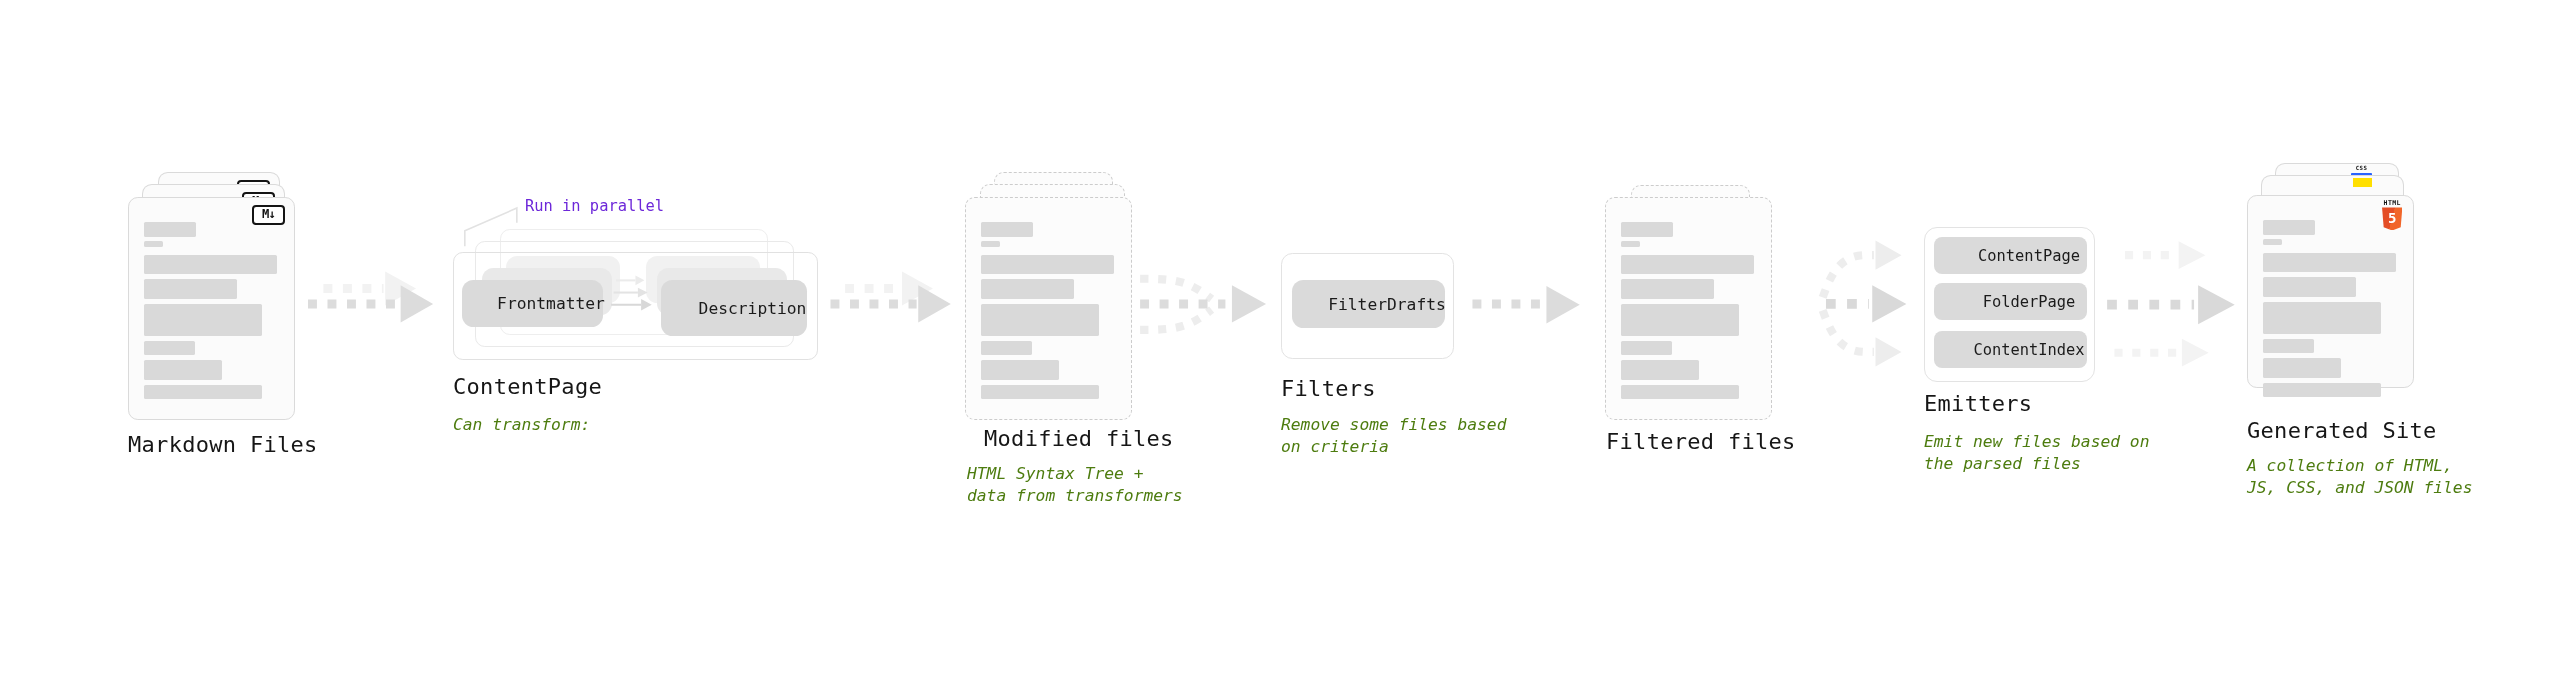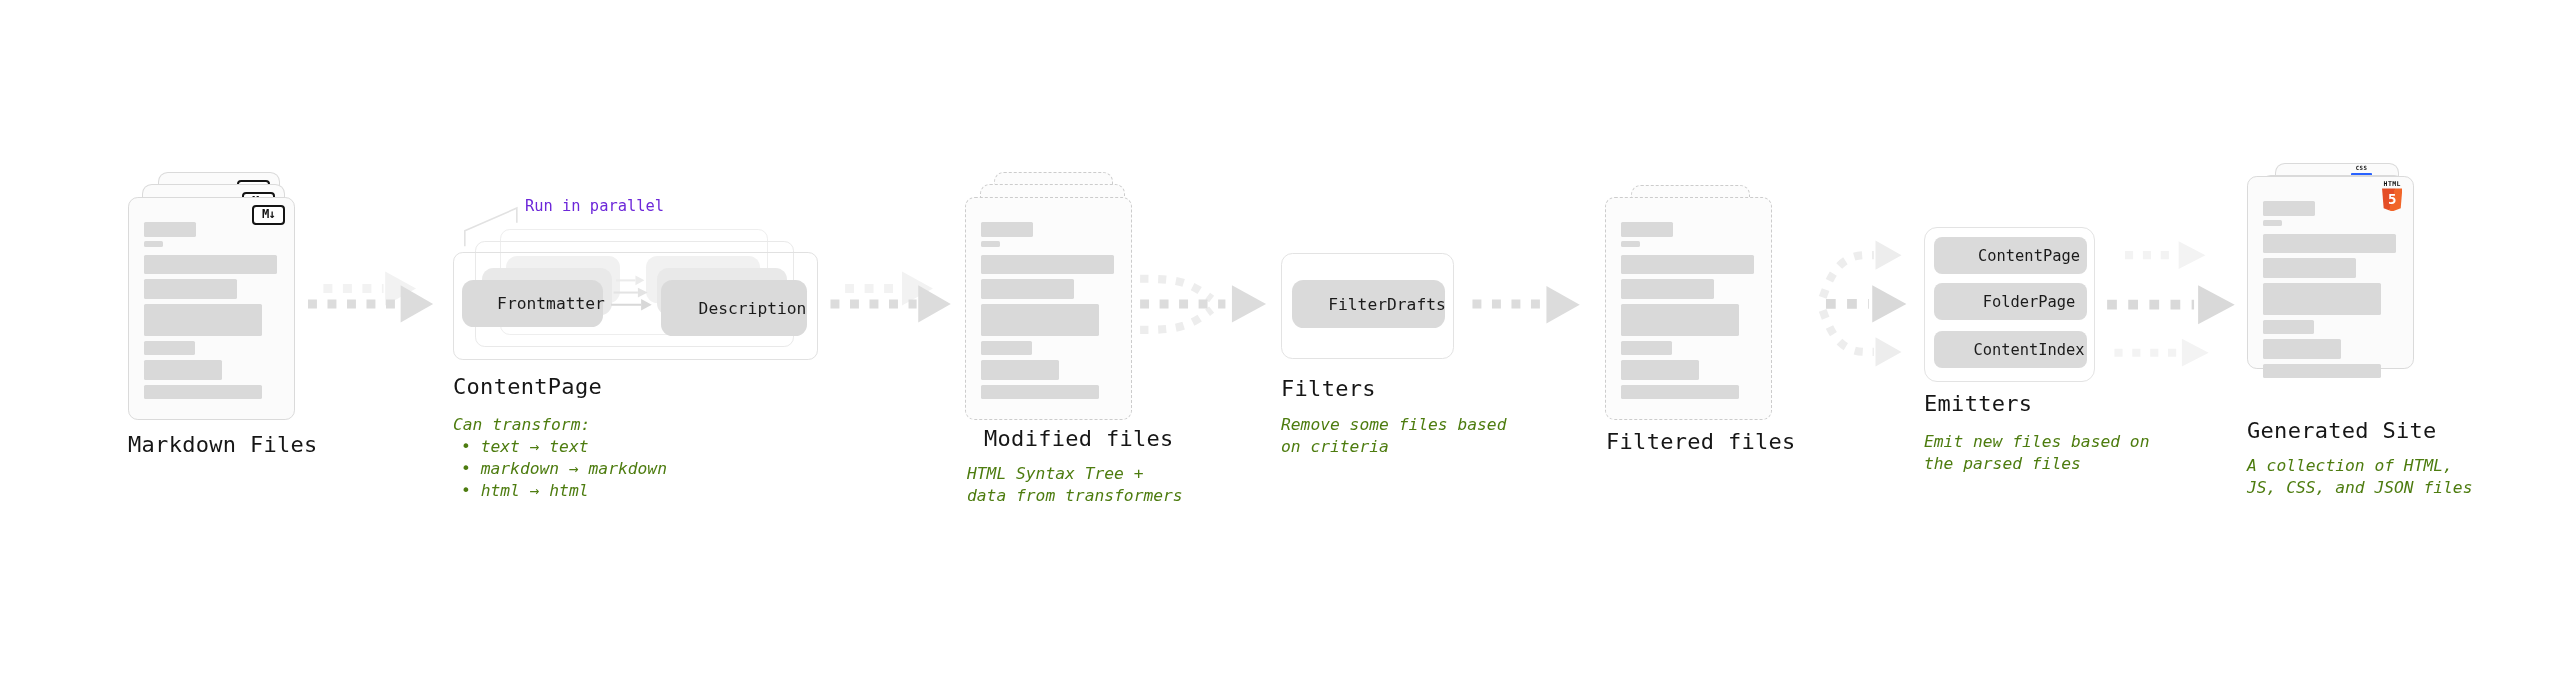--- a/index.html
+++ b/index.html
@@ -103,25 +103,20 @@
     <div class="pill ghost2" style="left:506px; top:256px; width:114px; height:47px;"></div>
     <div class="pill ghost2" style="left:646px; top:256px; width:114px; height:47px;"></div>
     <div class="pill ghost1" style="left:482px; top:268px; width:130px; height:47px;"></div>
     <div class="pill ghost1" style="left:657px; top:268px; width:130px; height:47px;"></div>
     <div class="pill" style="left:462px; top:280px; width:141px; height:47px;">Frontmatter</div>
     <div class="pill" style="left:661px; top:280px; width:146px; height:56px;">Description</div>
 
     <div class="sec-label" style="left:453px; top:374px;">ContentPage</div>
     <div class="sec-desc" style="left:453px; top:414px;">
       <div>Can transform:</div>
-      <div class="bullets">
-        <div>text → text</div>
-        <div>markdown → markdown</div>
-        <div>html → html</div>
-      </div>
     </div>
   </div>
 
   <div>
     <div class="doc-card dashed partial" style="left:994px; top:172px; width:119px;"></div>
     <div class="doc-card dashed partial" style="left:980px; top:184px; width:145px;"></div>
     <div class="doc-card dashed docbars" style="left:965px; top:197px;">
       <i></i>
         <i></i>
         <i></i>
@@ -178,21 +173,21 @@
   <div>
     <div class="doc-card partial" style="left:2275px; top:163px; width:124px;">
       <div class="css-logo">
         <div class="t">CSS</div>
         <div class="bar"></div>
       </div>
     </div>
     <div class="doc-card partial" style="left:2261px; top:175px; width:143px;">
       <div class="js-logo"></div>
     </div>
-    <div class="doc-card docbars" style="left:2247px; top:176px; height:193px;">
+    <div class="doc-card docbars" style="left:2247px; top:195px; height:193px;">
       <i></i>
         <i></i>
         <i></i>
         <i></i>
         <i></i>
         <i></i>
         <i></i>
         <i></i>
       <div class="html5-logo">
         <div class="t">HTML</div>

